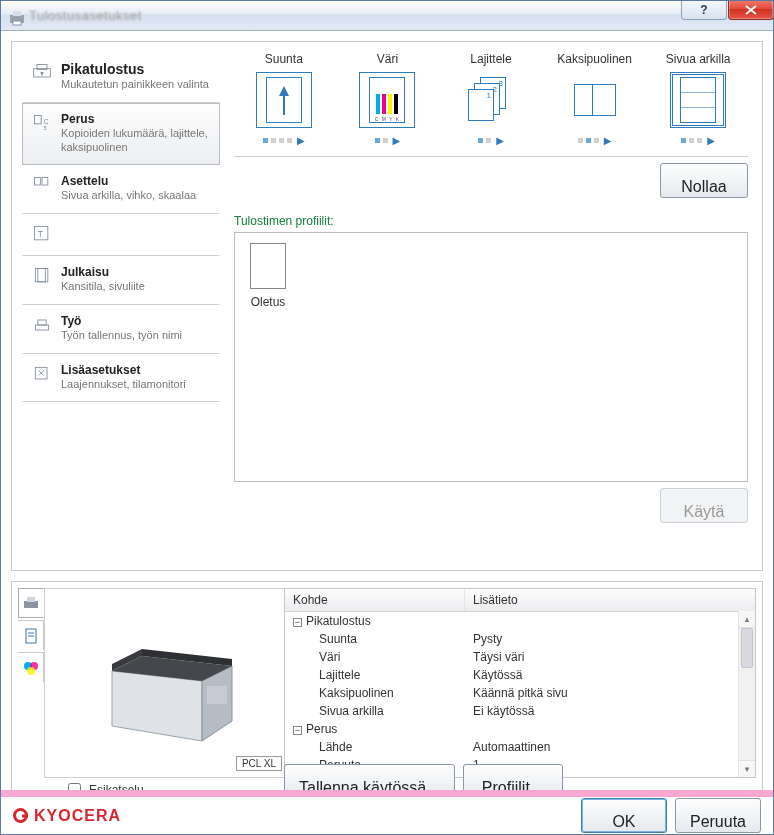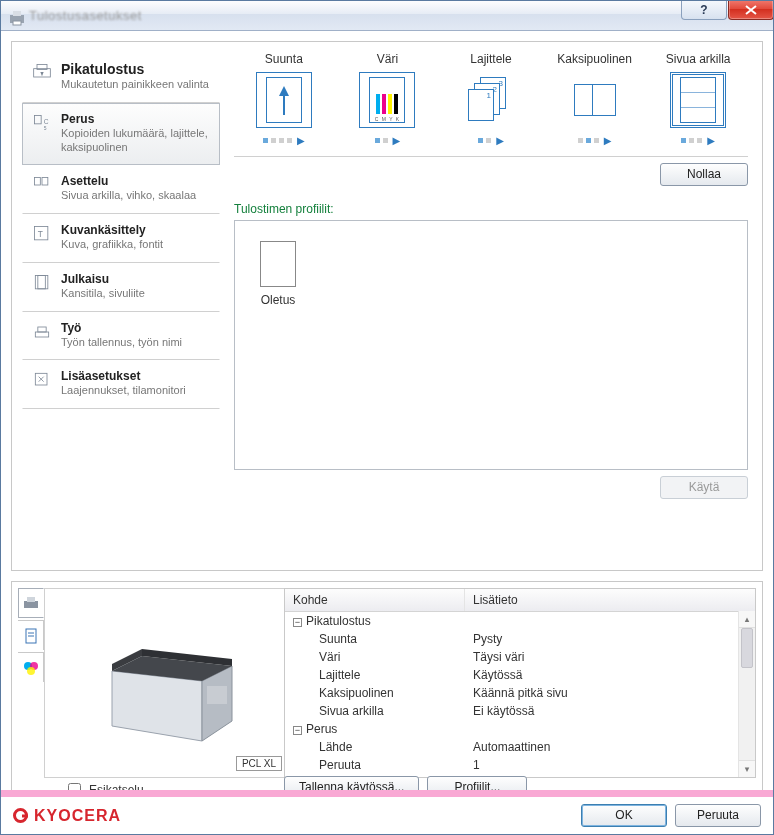--- a/index.html
+++ b/index.html
@@ -107,33 +107,33 @@
   }
   .setting-col .s-icon.single-border { border:1px solid #2e7bbf; box-shadow: inset 0 0 0 1px #fff, inset 0 0 0 2px #2e7bbf; }
   .setting-col .s-dots { height:12px; display:flex; align-items:center; justify-content:center; gap:3px; }
   .setting-col .s-dots .dot { width:5px; height:5px; background:#6aa9dc; }
   .setting-col .s-dots .dot.off { background:#d0d0d0; }
   .setting-col .s-dots .arrow { margin-left:2px; color:#2e7bbf; font-size:10px;}
   .divider1 { border:0; border-top:1px solid #d0d0d0; margin:10px 4px 6px; }
 
   .reset-wrap { text-align:right; padding-right:4px; }
   .btn {
-    display:inline-block; min-width:88px; height:23px; line-height:21px;
-    padding:0 14px; text-align:center;
+    display:inline-block; min-width:88px; height:35px; line-height:21px;
+    padding:12px 14px; text-align:center;
     border:1px solid #8a97a8; border-radius:3px;
     background: linear-gradient(to bottom, #fefefe, #e5e9ee);
-    cursor:pointer; font-size:12px; color:#222;
+    cursor:pointer; font-size:16px; color:#222;
   }
   .btn.disabled { color:#9a9a9a; border-color:#c9cfd6; background:#f2f3f5; cursor:default;}
   .btn.default { border-color:#3c7fb1; box-shadow:0 0 0 1px #7eb4e0 inset; }
 
   .profiles-label { margin:16px 4px 4px; font-size:12px; color:#15803d; }
   .profiles-box {
     margin:0 4px; height:250px; border:1px solid #b8bec6; background:#fff;
-    padding:20px; display:flex; align-items:flex-start; gap:12px;
+    padding:10px; display:flex; align-items:flex-start; gap:12px;
   }
   .profile-tile { width:46px; text-align:center; cursor:pointer;}
   .profile-tile .p-icon { width:36px; height:46px; border:1px solid #888; background:#fff; margin:0 auto 6px;}
   .profile-tile .p-label { font-size:12px; }
 
   .apply-wrap { text-align:right; padding:6px 4px 0; }
 
   
   .icon-portrait-arrow { position:relative; width:36px; height:46px; border:1px solid #2e7bbf;}
   .icon-portrait-arrow::after { content:""; position:absolute; left:50%; top:8px; width:0; height:0; border-left:5px solid transparent; border-right:5px solid transparent; border-bottom:10px solid #2e7bbf; transform:translateX(-50%);}
@@ -296,24 +296,20 @@
             <div class="side-sub">Sivua arkilla, vihko, skaalaa</div>
           </span>
         </div>
         <div class="sidebar-item">
           <span class="side-icon">
             <svg class="ic" viewBox="0 0 24 24">
                 <rect x="3" y="3" width="16" height="16" fill="none" stroke="#7d8896"></rect>
                 <text x="7" y="15" font-size="10" fill="#7d8896">T</text>
               </svg>
           </span>
-          <span class="side-text">
-            <div class="side-title">Kuvankäsittely</div>
-            <div class="side-sub">Kuva, grafiikka, fontit</div>
-          </span>
         </div>
         <div class="sidebar-item">
           <span class="side-icon">
             <svg class="ic" viewBox="0 0 24 24">
                 <rect x="4" y="3" width="12" height="16" fill="none" stroke="#7d8896"></rect>
                 <rect x="7" y="3" width="12" height="16" fill="none" stroke="#7d8896"></rect>
               </svg>
           </span>
           <span class="side-text">
             <div class="side-title">Julkaisu</div>

